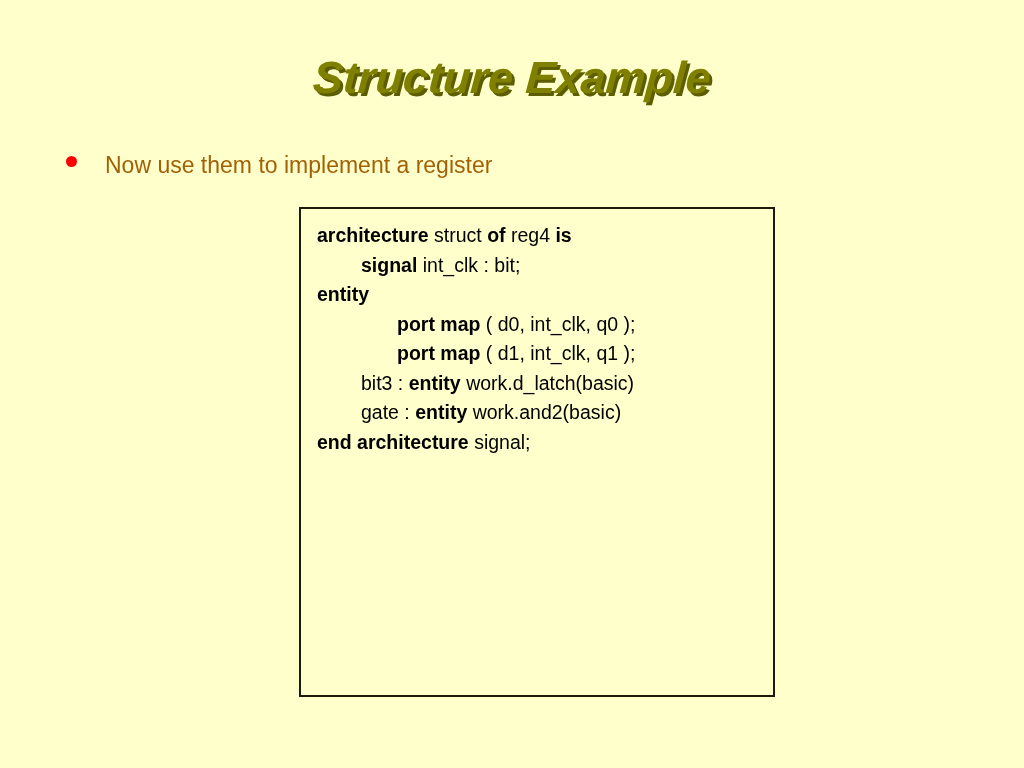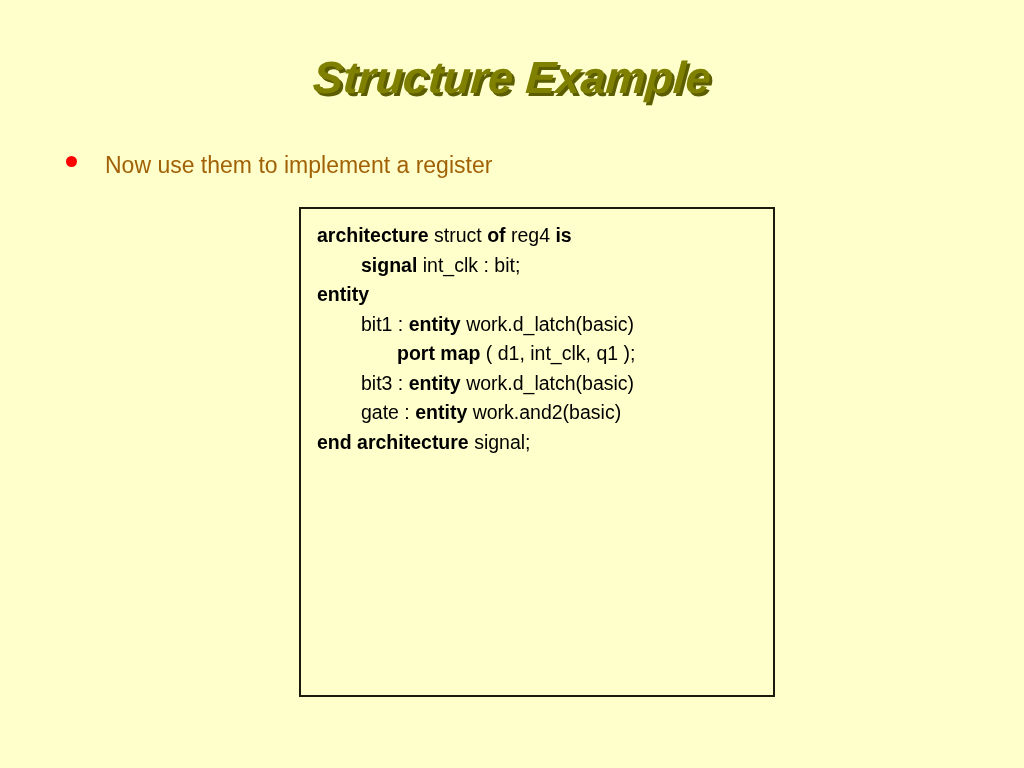--- a/index.html
+++ b/index.html
@@ -96,20 +96,20 @@
 
   <div class="bullet-row">
     <span class="bullet-dot"></span>
     <span class="bullet-text">Now use them to implement a register</span>
   </div>
 
   <div class="code-box" id="code-box">
       <div class="code-line i0"><span class="kw">architecture</span><span class="id"> struct </span><span class="kw">of</span><span class="id"> reg4 </span><span class="kw">is</span></div>
       <div class="code-line i1"><span class="kw">signal</span><span class="id"> int_clk : bit;</span></div>
       <div class="code-line i0"><span class="kw">entity</span></div>
-      <div class="code-line i1"><span class="id">bit1 : </span><span class="kw">entity</span><span class="id"> work.d_latch(basic)</span></div>
+      <div class="code-line i2"><span class="kw">port map</span><span class="id"> ( d0, int_clk, q0 );</span></div>
       <div class="code-line i2"><span class="kw">port map</span><span class="id"> ( d1, int_clk, q1 );</span></div>
       <div class="code-line i1"><span class="id">bit3 : </span><span class="kw">entity</span><span class="id"> work.d_latch(basic)</span></div>
       <div class="code-line i1"><span class="id">gate : </span><span class="kw">entity</span><span class="id"> work.and2(basic)</span></div>
       <div class="code-line i0"><span class="kw">end architecture</span><span class="id"> signal;</span></div>
     </div>
 
 </div>
 
 </body></html>

